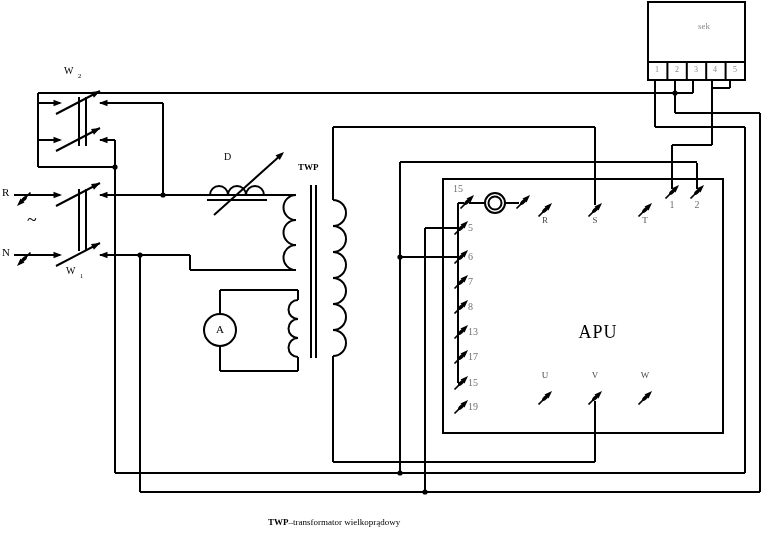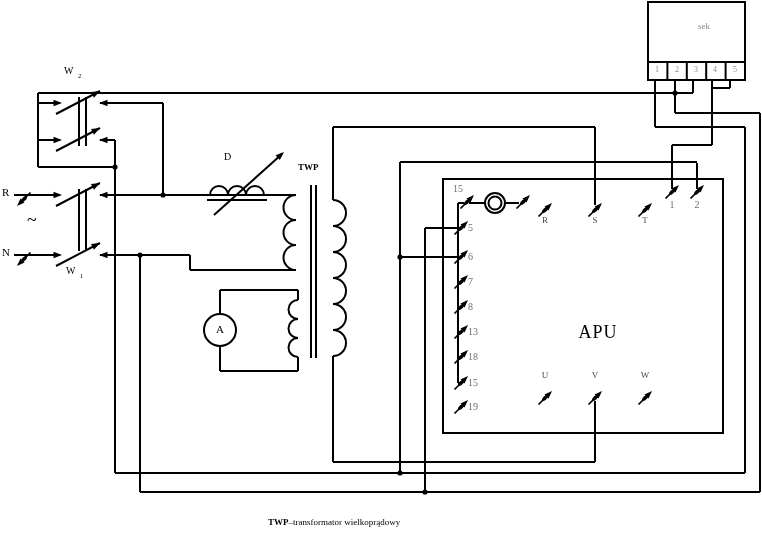--- a/index.html
+++ b/index.html
@@ -180,21 +180,21 @@
   <div class="lbl serif muted ctr" style="left:691px;top:66px;width:10px;font-size:8px;">3</div>
   <div class="lbl serif muted ctr" style="left:710px;top:66px;width:10px;font-size:8px;">4</div>
   <div class="lbl serif muted ctr" style="left:730px;top:66px;width:10px;font-size:8px;">5</div>
 
   <div class="lbl serif pinnum" style="left:453px;top:184px;">15</div>
   <div class="lbl serif pinnum" style="left:468px;top:223px;">5</div>
   <div class="lbl serif pinnum" style="left:468px;top:252px;">6</div>
   <div class="lbl serif pinnum" style="left:468px;top:277px;">7</div>
   <div class="lbl serif pinnum" style="left:468px;top:302px;">8</div>
   <div class="lbl serif pinnum" style="left:468px;top:327px;">13</div>
-  <div class="lbl serif pinnum" style="left:468px;top:352px;">18</div>
+  <div class="lbl serif pinnum" style="left:468px;top:352px;">17</div>
   <div class="lbl serif pinnum" style="left:468px;top:378px;">15</div>
   <div class="lbl serif pinnum" style="left:468px;top:402px;">19</div>
 
   <div class="lbl serif termletter ctr" style="left:540px;top:216px;width:10px;">R</div>
   <div class="lbl serif termletter ctr" style="left:590px;top:216px;width:10px;">S</div>
   <div class="lbl serif termletter ctr" style="left:640px;top:216px;width:10px;">T</div>
 
   <div class="lbl serif pinnum ctr" style="left:668px;top:200px;width:8px;">1</div>
   <div class="lbl serif pinnum ctr" style="left:693px;top:200px;width:8px;">2</div>
 

